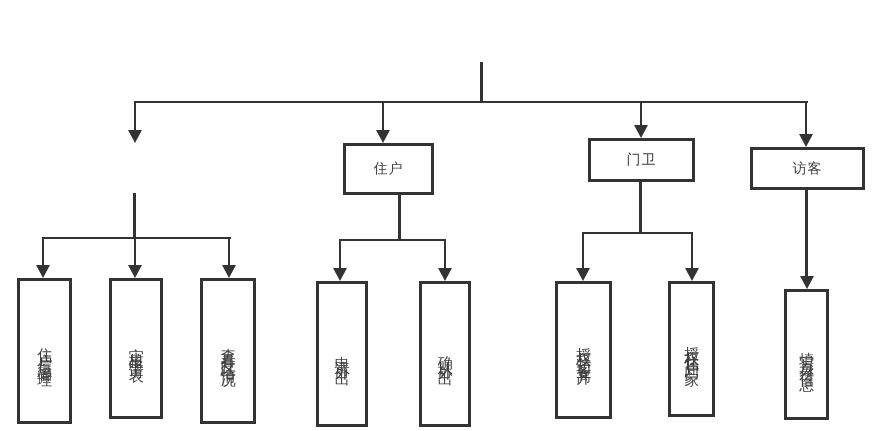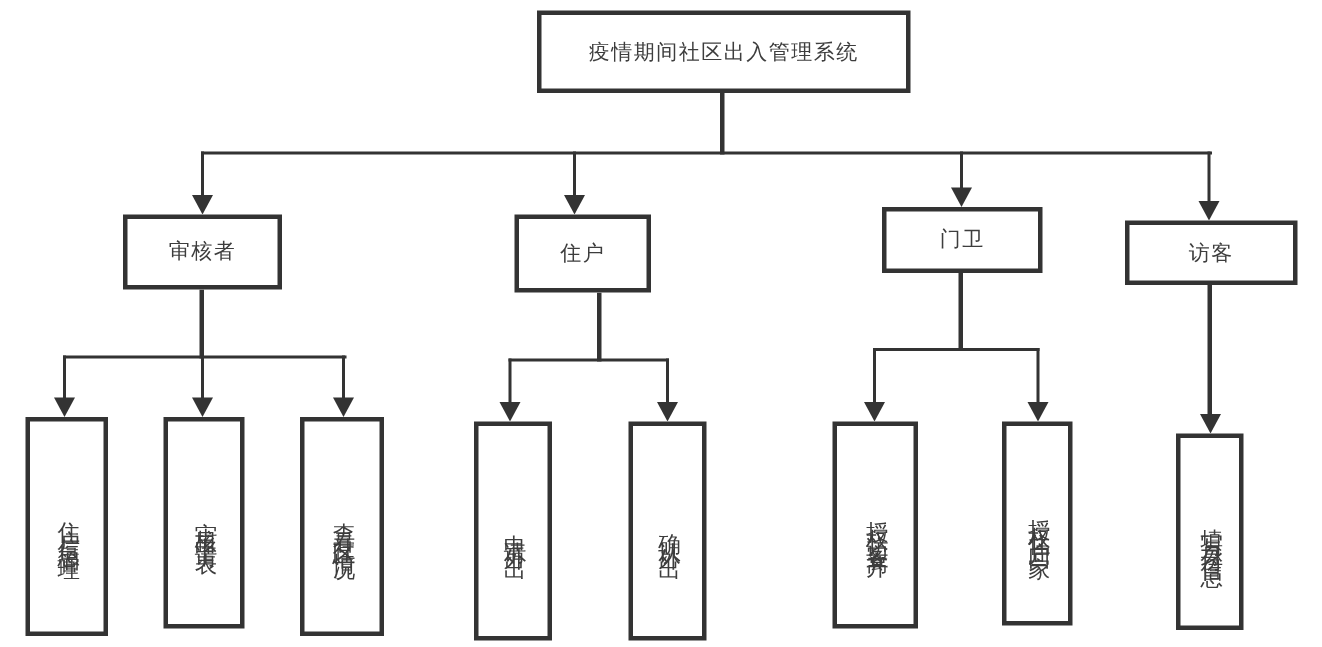--- a/index.html
+++ b/index.html
@@ -74,27 +74,21 @@
   <div class="line" style="left:639px;top:182px;width:3px;height:52px"></div>
   <div class="line" style="left:582px;top:232px;width:111px;height:2px"></div>
   <div class="line" style="left:582px;top:232px;width:2px;height:37px"></div>
   <div class="line" style="left:691px;top:232px;width:2px;height:37px"></div>
   <div class="arrow" style="left:576px;top:268px"></div>
   <div class="arrow" style="left:685px;top:268px"></div>
 
   <div class="line" style="left:805px;top:190px;width:3px;height:87px"></div>
   <div class="arrow" style="left:800px;top:276px"></div>
 
-  <div class="box hbox" style="left:358px;top:7px;width:249px;height:55px">
-    <span>疫情期间社区出入管理系统</span>
-  </div>
 
-  <div class="box hbox" style="left:82px;top:143px;width:106px;height:50px">
-    <span>审核者</span>
-  </div>
   <div class="box hbox" style="left:343px;top:143px;width:91px;height:52px">
     <span>住户</span>
   </div>
   <div class="box hbox" style="left:750px;top:147px;width:115px;height:43px">
     <span>访客</span>
   </div>
   <div class="box hbox" style="left:588px;top:138px;width:107px;height:44px">
     <span>门卫</span>
   </div>
 

